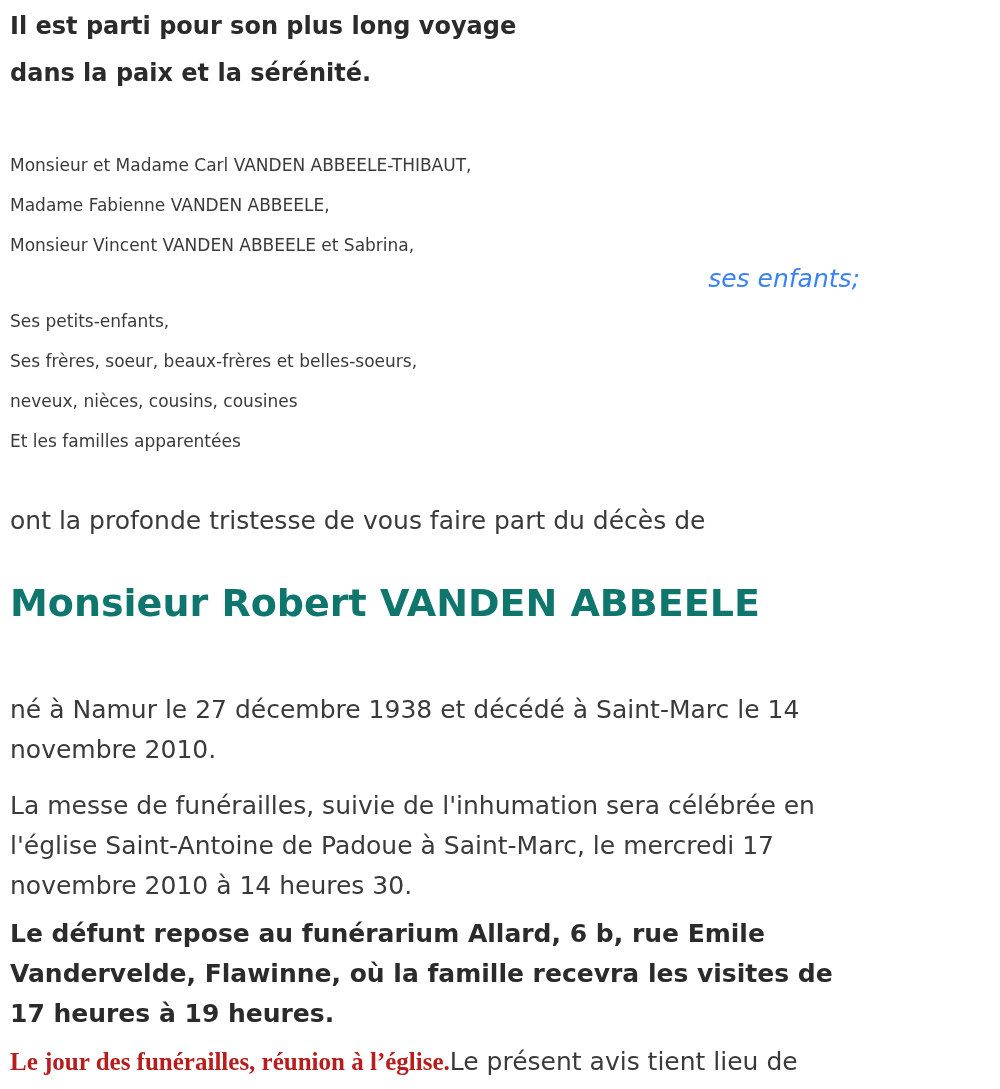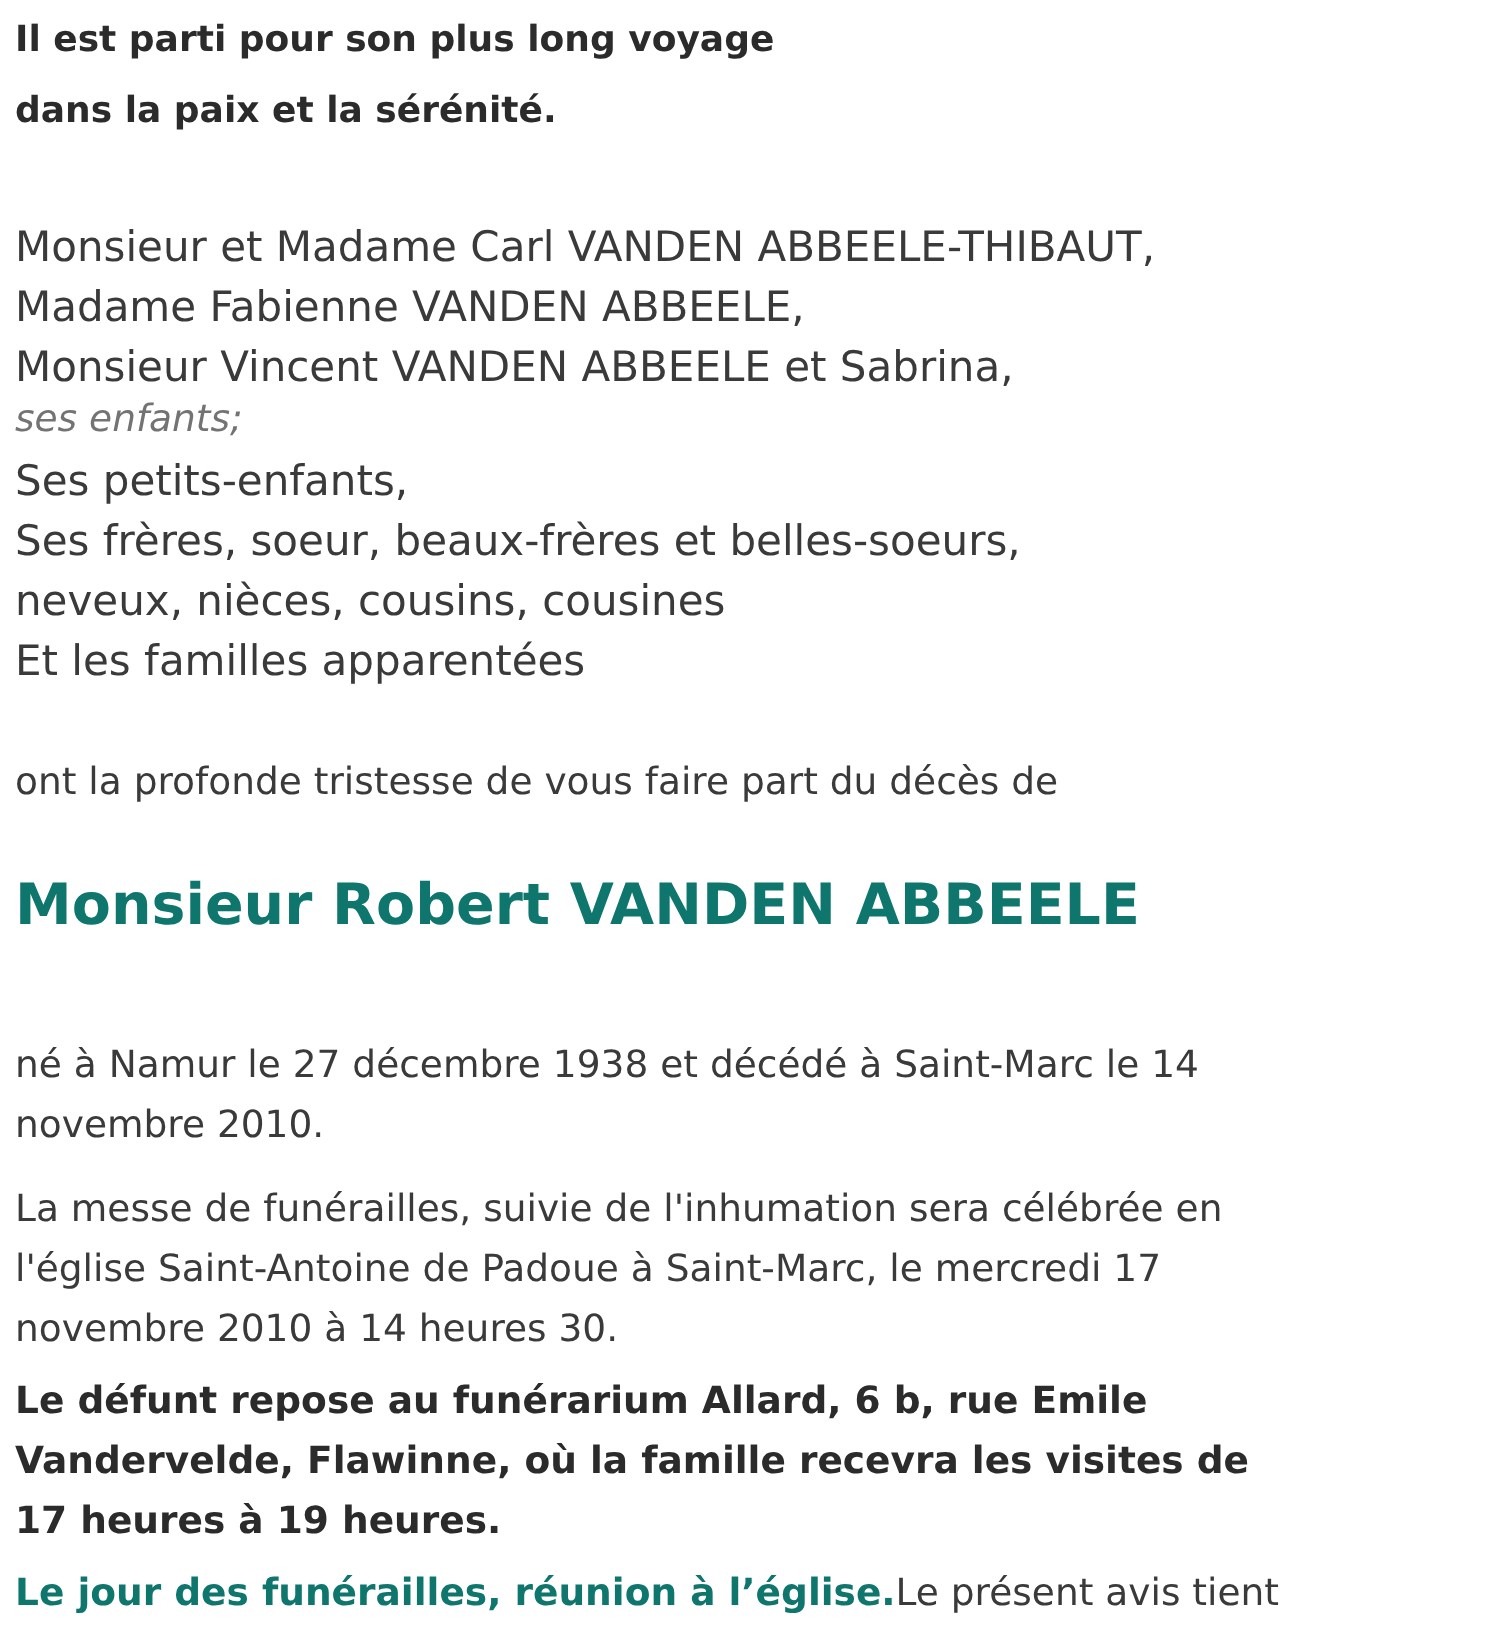--- a/index.html
+++ b/index.html
@@ -25,30 +25,31 @@
     color: #2b2b2b;
     margin: 0;
   }
   .intro-line + .intro-line {
     margin-top: 15px;
   }
   .family-block {
     margin-top: 56px;
   }
   .family-line {
-    font-size: 28px;
+    font-size: 17px;
     line-height: 40px;
     margin: 0;
   }
   .children-label {
     font-style: italic;
     font-size: 25px;
     line-height: 28px;
+    text-align: right;
     margin: 0;
-    color: #737373;
+    color: #3b82f6;
   }
   .relatives-block {
     margin-top: 8px;
   }
   .announcement {
     font-size: 25px;
     line-height: 40px;
     margin: 40px 0 0 0;
   }
   .deceased-name {
@@ -72,21 +73,22 @@
   .repose-info {
     margin-top: 8px;
     font-weight: bold;
     color: #2b2b2b;
   }
   .closing {
     margin-top: 8px;
   }
   .closing .bold-part {
     font-weight: bold;
-    color: #0f766e;
+    color: #b91c1c;
+    font-family: Liberation Serif, serif;
   }
 </style>
 </head>
 <body>
 
 <div class="page">
 
   <p class="intro-line">Il est parti pour son plus long voyage</p>
   <p class="intro-line">dans la paix et la sérénité.</p>
 

